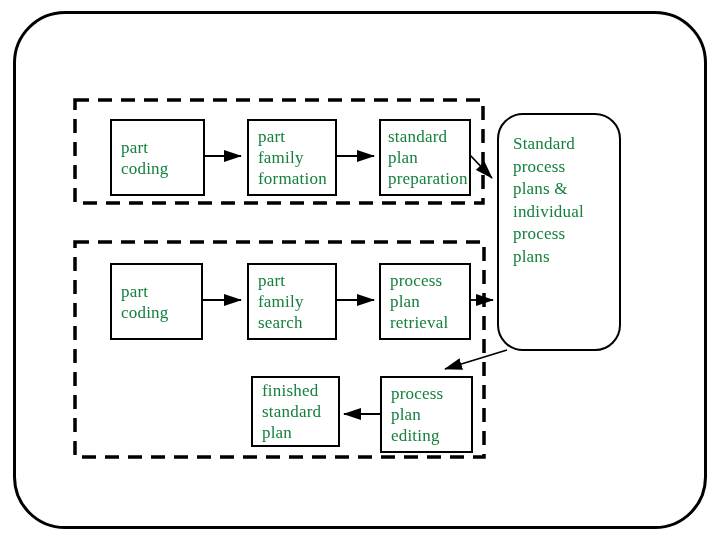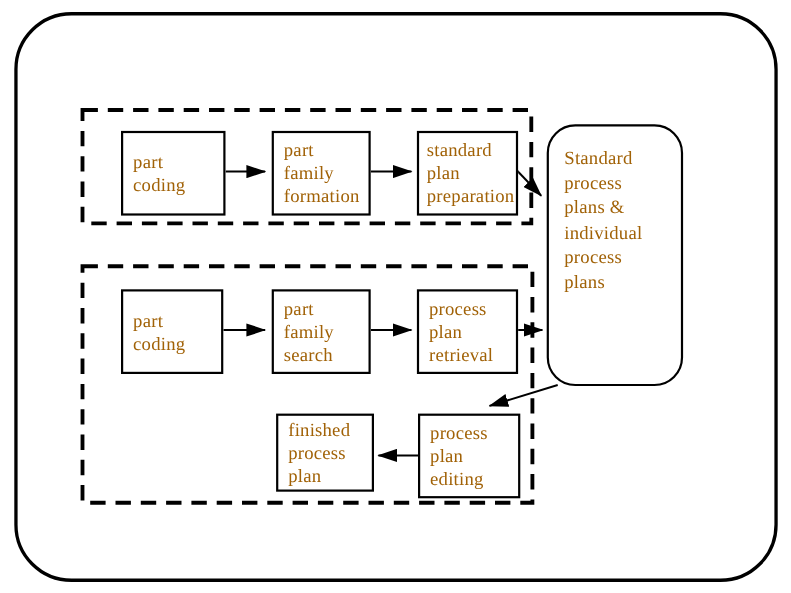--- a/index.html
+++ b/index.html
@@ -6,21 +6,21 @@
     margin: 0;
     padding: 0;
     background: #ffffff;
   }
   .canvas {
     position: relative;
     width: 719px;
     height: 539px;
     background: #ffffff;
     font-family: "Liberation Serif", "DejaVu Serif", serif;
-    color: #a16207;
+    color: #15803d;
     overflow: hidden;
   }
   .outer-frame {
     position: absolute;
     left: 13px; top: 11px;
     width: 694px; height: 518px;
     border: 3px solid #000;
     border-radius: 52px;
     box-sizing: border-box;
   }
@@ -104,21 +104,21 @@
 
   <div class="node" id="box-part-coding-bottom">part
 coding</div>
   <div class="node" id="box-part-family-search">part
 family
 search</div>
   <div class="node" id="box-process-plan-retrieval">process
 plan
 retrieval</div>
   <div class="node" id="box-finished-process-plan">finished
-process
+standard
 plan</div>
   <div class="node" id="box-process-plan-editing">process
 plan
 editing</div>
 
   <div class="store">Standard
 process
 plans  &amp;
 individual
 process

